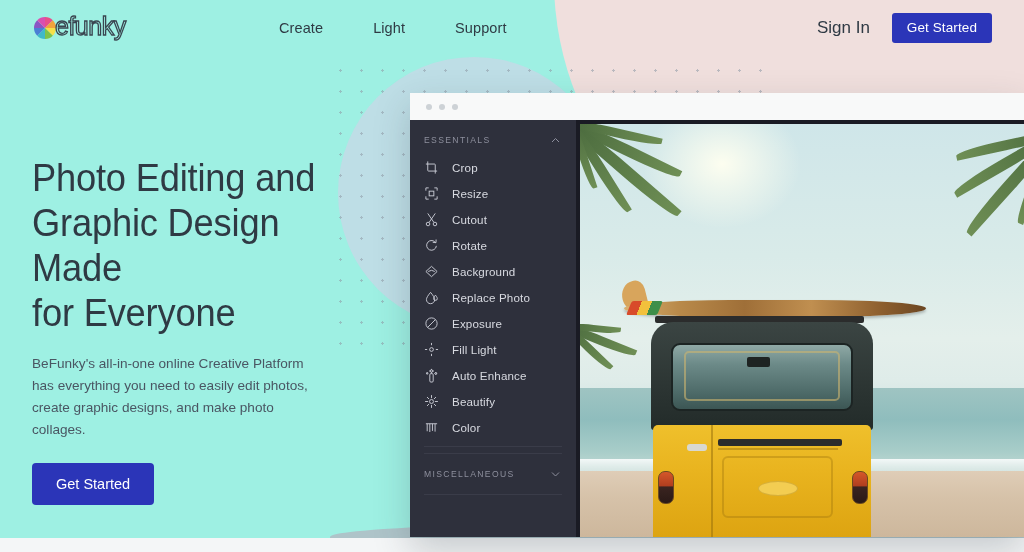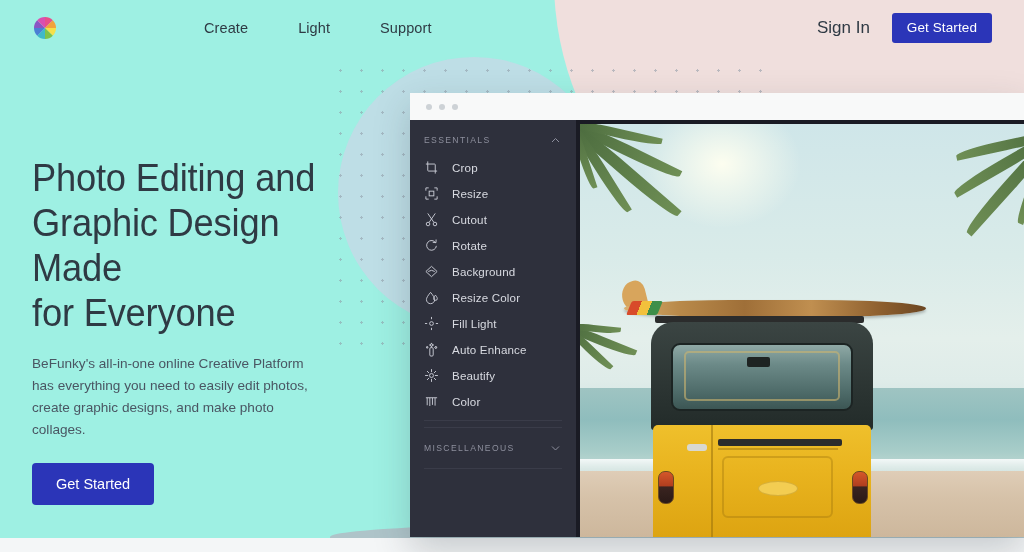--- a/index.html
+++ b/index.html
@@ -247,20 +247,25 @@
             <path d="M0 0 L7.8 -7.8 A11 11 0 0 1 11 0 Z" fill="#f2a33c"></path>
             <path d="M0 0 L11 0 A11 11 0 0 1 7.8 7.8 Z" fill="#f5e04a"></path>
             <path d="M0 0 L7.8 7.8 A11 11 0 0 1 0 11 Z" fill="#7fc24a"></path>
             <path d="M0 0 L0 11 A11 11 0 0 1 -7.8 7.8 Z" fill="#3fb9c9"></path>
             <path d="M0 0 L-7.8 7.8 A11 11 0 0 1 -11 0 Z" fill="#4a7fd4"></path>
             <path d="M0 0 L-11 0 A11 11 0 0 1 -7.8 -7.8 Z" fill="#8a55c4"></path>
             <path d="M0 0 L-7.8 -7.8 A11 11 0 0 1 0 -11 Z" fill="#d94fb0"></path>
           </g>
         </svg>
       </span>
+      <span style="margin-left:-3px;">
+        <svg width="78" height="30" viewBox="0 0 78 30">
+          <text x="0" y="22" font-family="Liberation Sans, sans-serif" font-size="25" fill="none" stroke="#3a4550" stroke-width="1.3" letter-spacing="-.5">efunky</text>
+        </svg>
+      </span>
     </div>
 
     <nav class="nav-links">
       <span class="nav-link">Create</span>
       <span class="nav-link">Light</span>
       <span class="nav-link">Support</span>
     </nav>
 
     <div class="nav-right">
       <span class="signin">Sign In</span>
@@ -354,23 +359,32 @@
           <span class="lbl">Background</span>
         </div>
 
         <div class="menu-item">
           <span class="ico">
             <svg viewBox="0 0 16 16" fill="none" stroke="#c9cbd4" stroke-width="1">
               <path d="M7 2.5 C4 6.2 2.6 8.4 2.6 10.2 a4.4 4.4 0 0 0 8.8 0 C11.4 8.4 10 6.2 7 2.5 Z"></path>
               <path d="M12.2 5.5 c-1.4 1.8-2 2.8-2 3.6a2 2 0 0 0 4 0c0-.8-.6-1.8-2-3.6Z"></path>
             </svg>
           </span>
-          <span class="lbl">Resize Color</span>
-        </div>
-
+          <span class="lbl">Replace Photo</span>
+        </div>
+
+        <div class="menu-item">
+          <span class="ico">
+            <svg viewBox="0 0 16 16" fill="none" stroke="#c9cbd4" stroke-width="1">
+              <circle cx="8" cy="8" r="6"></circle>
+                <path d="M3.8 12.2 L12.2 3.8"></path>
+            </svg>
+          </span>
+          <span class="lbl">Exposure</span>
+        </div>
 
         <div class="menu-item">
           <span class="ico">
             <svg viewBox="0 0 16 16" fill="none" stroke="#c9cbd4" stroke-width="1">
               <circle cx="8" cy="8" r="2"></circle>
               <path d="M8 1 V3.4"></path>
                 <path d="M8 12.6 V15"></path>
                 <path d="M1 8 H3.4"></path>
                 <path d="M12.6 8 H15"></path>
             </svg>

